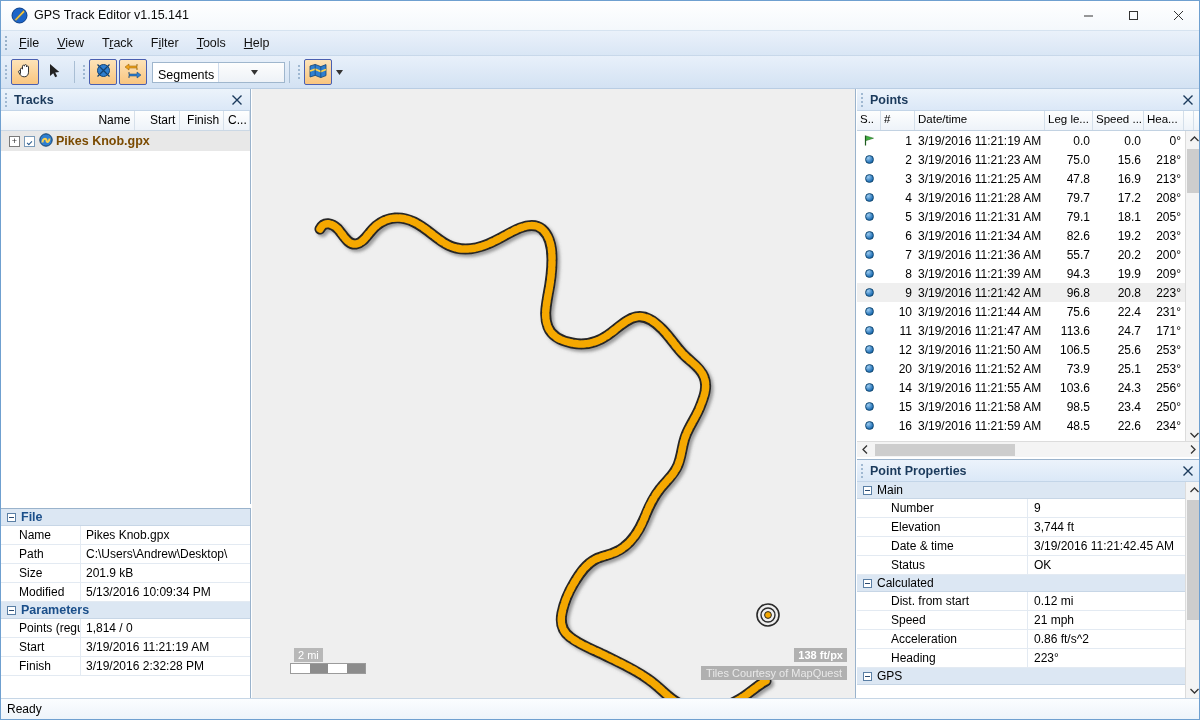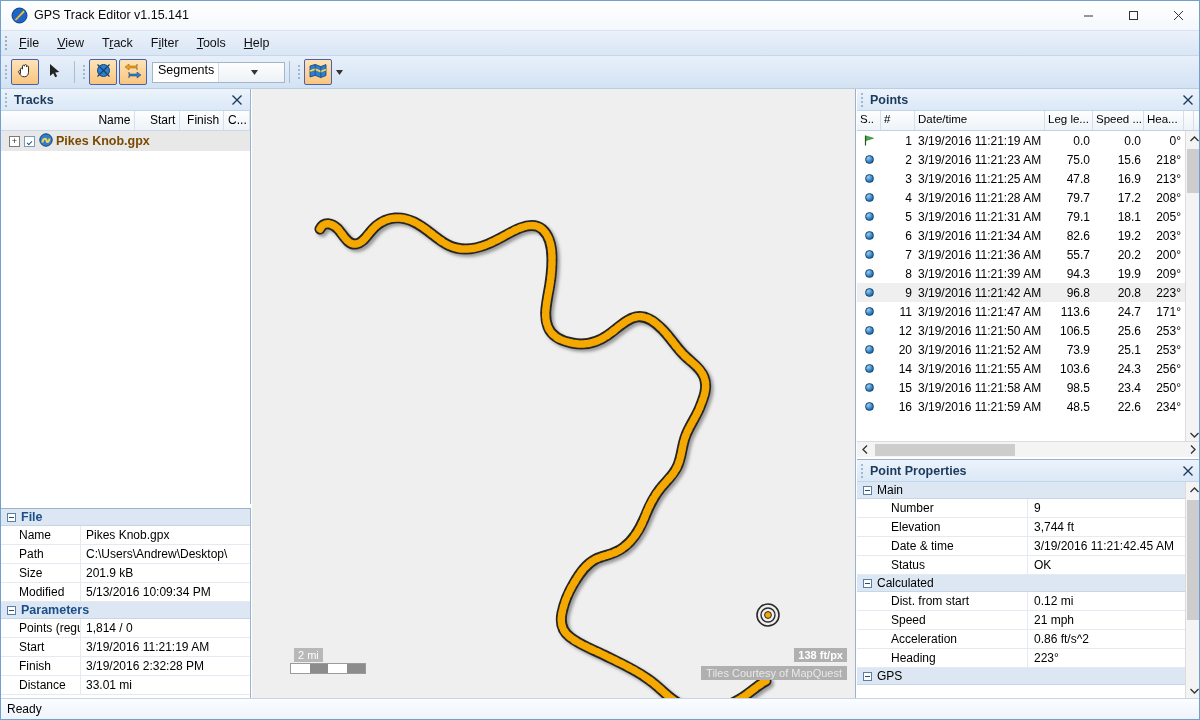--- a/index.html
+++ b/index.html
@@ -40,21 +40,21 @@
            border-bottom:1px solid #b9cde3;box-sizing:border-box;
            display:flex;align-items:center;}
   .tgrip{width:9px;height:33px;display:flex;flex-direction:column;justify-content:center;
          align-items:center;gap:2px;}
   .tgrip i{display:block;width:2px;height:2px;background:#8aa7c4;border-radius:50%;}
   .tbtn{width:28px;height:26px;margin:0 1px;display:flex;align-items:center;justify-content:center;
         border:1px solid transparent;border-radius:2px;box-sizing:border-box;}
   .tbtn.active{background:linear-gradient(#fde3b8,#f9c57f);border:1px solid #4a5fb0;}
   .tsep{width:1px;height:22px;background:#a9bed4;margin:0 4px;}
   .combo{width:133px;height:21px;border:1px solid #9fb6cd;background:#fff;
-         display:flex;align-items:flex-start;box-sizing:border-box;margin-left:4px;}
+         display:flex;align-items:flex-end;box-sizing:border-box;margin-left:4px;}
   .combo span{flex:1;padding-left:5px;font-size:12.5px;}
   .combo .arrowbox{width:17px;height:19px;display:flex;align-items:center;justify-content:center;
                    border-left:1px solid #cfdced;background:linear-gradient(#fdfdfd,#eef2f7);}
   .splitarrow{width:13px;height:26px;display:flex;align-items:center;justify-content:center;}
 
   
   .panel-title{height:22px;background:linear-gradient(#ecf3fb,#dbe8f7);
                border-bottom:1px solid #c3d5e8;box-sizing:border-box;
                display:flex;align-items:center;position:relative;}
   .panel-title .pgrip{width:9px;height:22px;display:flex;flex-direction:column;
@@ -350,24 +350,20 @@
       <div class="pkey">Points (regu</div>
       <div class="pval">1,814 / 0</div>
     </div>
     <div class="prow">
       <div class="pkey">Start</div>
       <div class="pval">3/19/2016 11:21:19 AM</div>
     </div>
     <div class="prow">
       <div class="pkey">Finish</div>
       <div class="pval">3/19/2016 2:32:28 PM</div>
-    </div>
-    <div class="prow">
-      <div class="pkey">Distance</div>
-      <div class="pval">33.01 mi</div>
     </div>
   </div>
 
   <div class="map">
     <svg width="604" height="609" viewBox="0 0 604 609">
       <defs>
         <filter id="shadow" x="-20%" y="-20%" width="150%" height="150%">
           <feDropShadow dx="2.5" dy="2.5" stdDeviation="1.6" flood-color="#555" flood-opacity="0.55"></feDropShadow>
         </filter>
       </defs>
@@ -548,20 +544,30 @@
         <div class="ico-cell">
             <span class="dot"></span>
           </div>
         <div class="cell r" style="width:34px">9</div>
         <div class="cell" style="width:130px">3/19/2016 11:21:42 AM</div>
         <div class="cell r" style="width:48px">96.8</div>
         <div class="cell r" style="width:51px">20.8</div>
         <div class="cell r" style="width:40px">223°</div>
       </div>
 
+      <div class="pt-row">
+        <div class="ico-cell">
+            <span class="dot"></span>
+          </div>
+        <div class="cell r" style="width:34px">10</div>
+        <div class="cell" style="width:130px">3/19/2016 11:21:44 AM</div>
+        <div class="cell r" style="width:48px">75.6</div>
+        <div class="cell r" style="width:51px">22.4</div>
+        <div class="cell r" style="width:40px">231°</div>
+      </div>
 
       <div class="pt-row">
         <div class="ico-cell">
             <span class="dot"></span>
           </div>
         <div class="cell r" style="width:34px">11</div>
         <div class="cell" style="width:130px">3/19/2016 11:21:47 AM</div>
         <div class="cell r" style="width:48px">113.6</div>
         <div class="cell r" style="width:51px">24.7</div>
         <div class="cell r" style="width:40px">171°</div>

